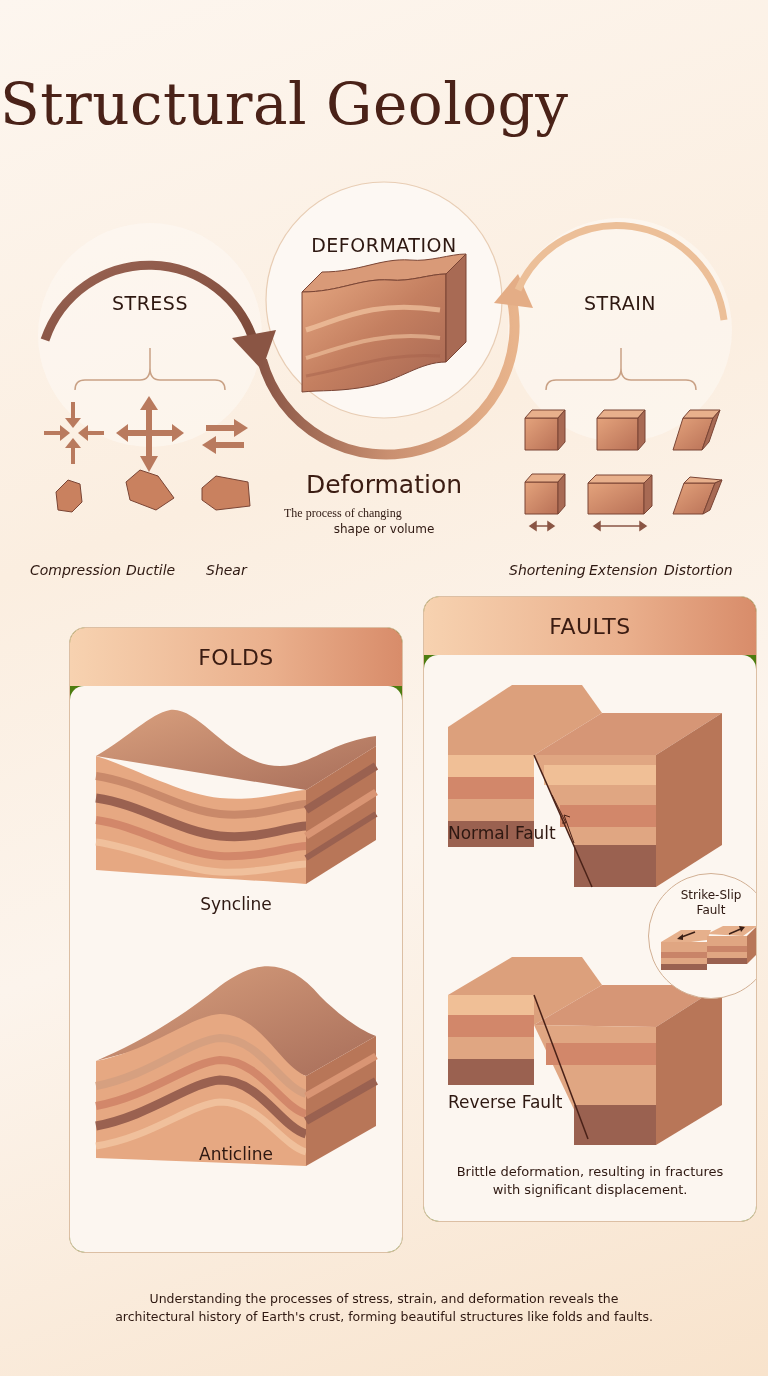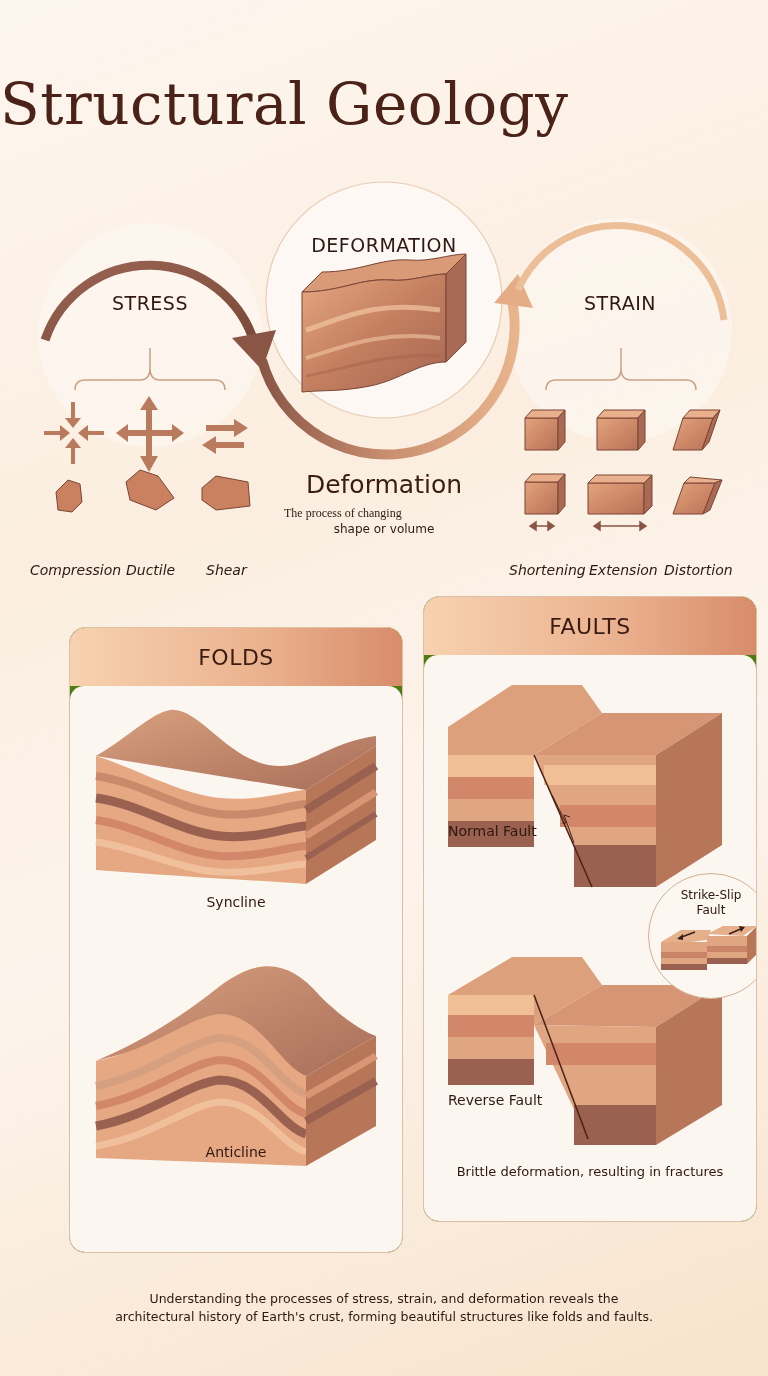--- a/index.html
+++ b/index.html
@@ -6,21 +6,21 @@
   body{width:768px;height:1376px;position:relative;overflow:hidden;
     background:linear-gradient(160deg,#fdf6ef 0%,#fbeee0 35%,#fcf4ec 60%,#f8e3cc 100%);
     font-family:"DejaVu Sans",sans-serif;color:#3a1f16;}
   .abs{position:absolute;}
   .title{left:0;top:70px;width:768px;text-align:left;font-family:"DejaVu Serif",serif;font-size:58px;color:#4a2218;letter-spacing:0.5px;}
   .cap{font-family:"DejaVu Sans",sans-serif;font-size:19px;color:#2e1811;letter-spacing:0.5px;text-align:center;}
   .ital{font-family:"DejaVu Sans",sans-serif;font-style:italic;font-size:14px;color:#2e1811;}
   .panel{border:1.5px solid #dcbfa4;border-radius:16px;overflow:hidden;background:#4d7c0f;margin-left:28px;}
   .panel-head{height:58px;background:linear-gradient(90deg,#f7d2b0,#eab08d 60%,#d88c6a);display:flex;align-items:center;justify-content:center;font-size:22px;color:#3b1c12;letter-spacing:0.5px;}
   .panel-body{position:absolute;left:0;right:0;top:58px;bottom:0;background:#fcf6f0;border-radius:14px 14px 0 0;}
-  .lbl{font-size:14px;color:#2e1811;}
+  .lbl{font-size:17px;color:#2e1811;}
   .desc{font-size:13px;color:#2e1811;text-align:center;line-height:18px;}
 </style>
 </head>
 <body>
 
 <div class="abs title">Structural Geology</div>
 
 <svg class="abs" style="left:0;top:180px" width="768" height="440">
   <defs>
     <linearGradient id="arcL" x1="0" y1="0" x2="1" y2="1">
@@ -234,17 +234,18 @@
         <path d="M88 12 L98 2 L98 30 L88 40 Z" fill="#b87658"></path>
         <line x1="36" y1="8" x2="20" y2="14" stroke="#3a1f16" stroke-width="1.4"></line>
           <polygon points="18,15 24,10 24,16" fill="#3a1f16"></polygon>
         <line x1="70" y1="10" x2="84" y2="4" stroke="#3a1f16" stroke-width="1.4"></line>
           <polygon points="86,3 80,2 82,8" fill="#3a1f16"></polygon>
       </svg>
     </div>
     <div class="abs lbl" style="left:24px;top:168px;">Normal Fault</div>
     <div class="abs lbl" style="left:24px;top:437px;">Reverse Fault</div>
     <div class="abs desc" style="left:0;width:332px;top:508px;">Brittle deformation, resulting in fractures</div>
+    <div class="abs desc" style="left:0;width:332px;top:526px;">with significant displacement.</div>
   </div>
 </div>
 
 <div class="abs desc" style="left:0;width:768px;top:1290px;font-size:12.5px;">Understanding the processes of stress, strain, and deformation reveals the</div>
 <div class="abs desc" style="left:0;width:768px;top:1308px;font-size:12.5px;">architectural history of Earth's crust, forming beautiful structures like folds and faults.</div>
 
 </body></html>

